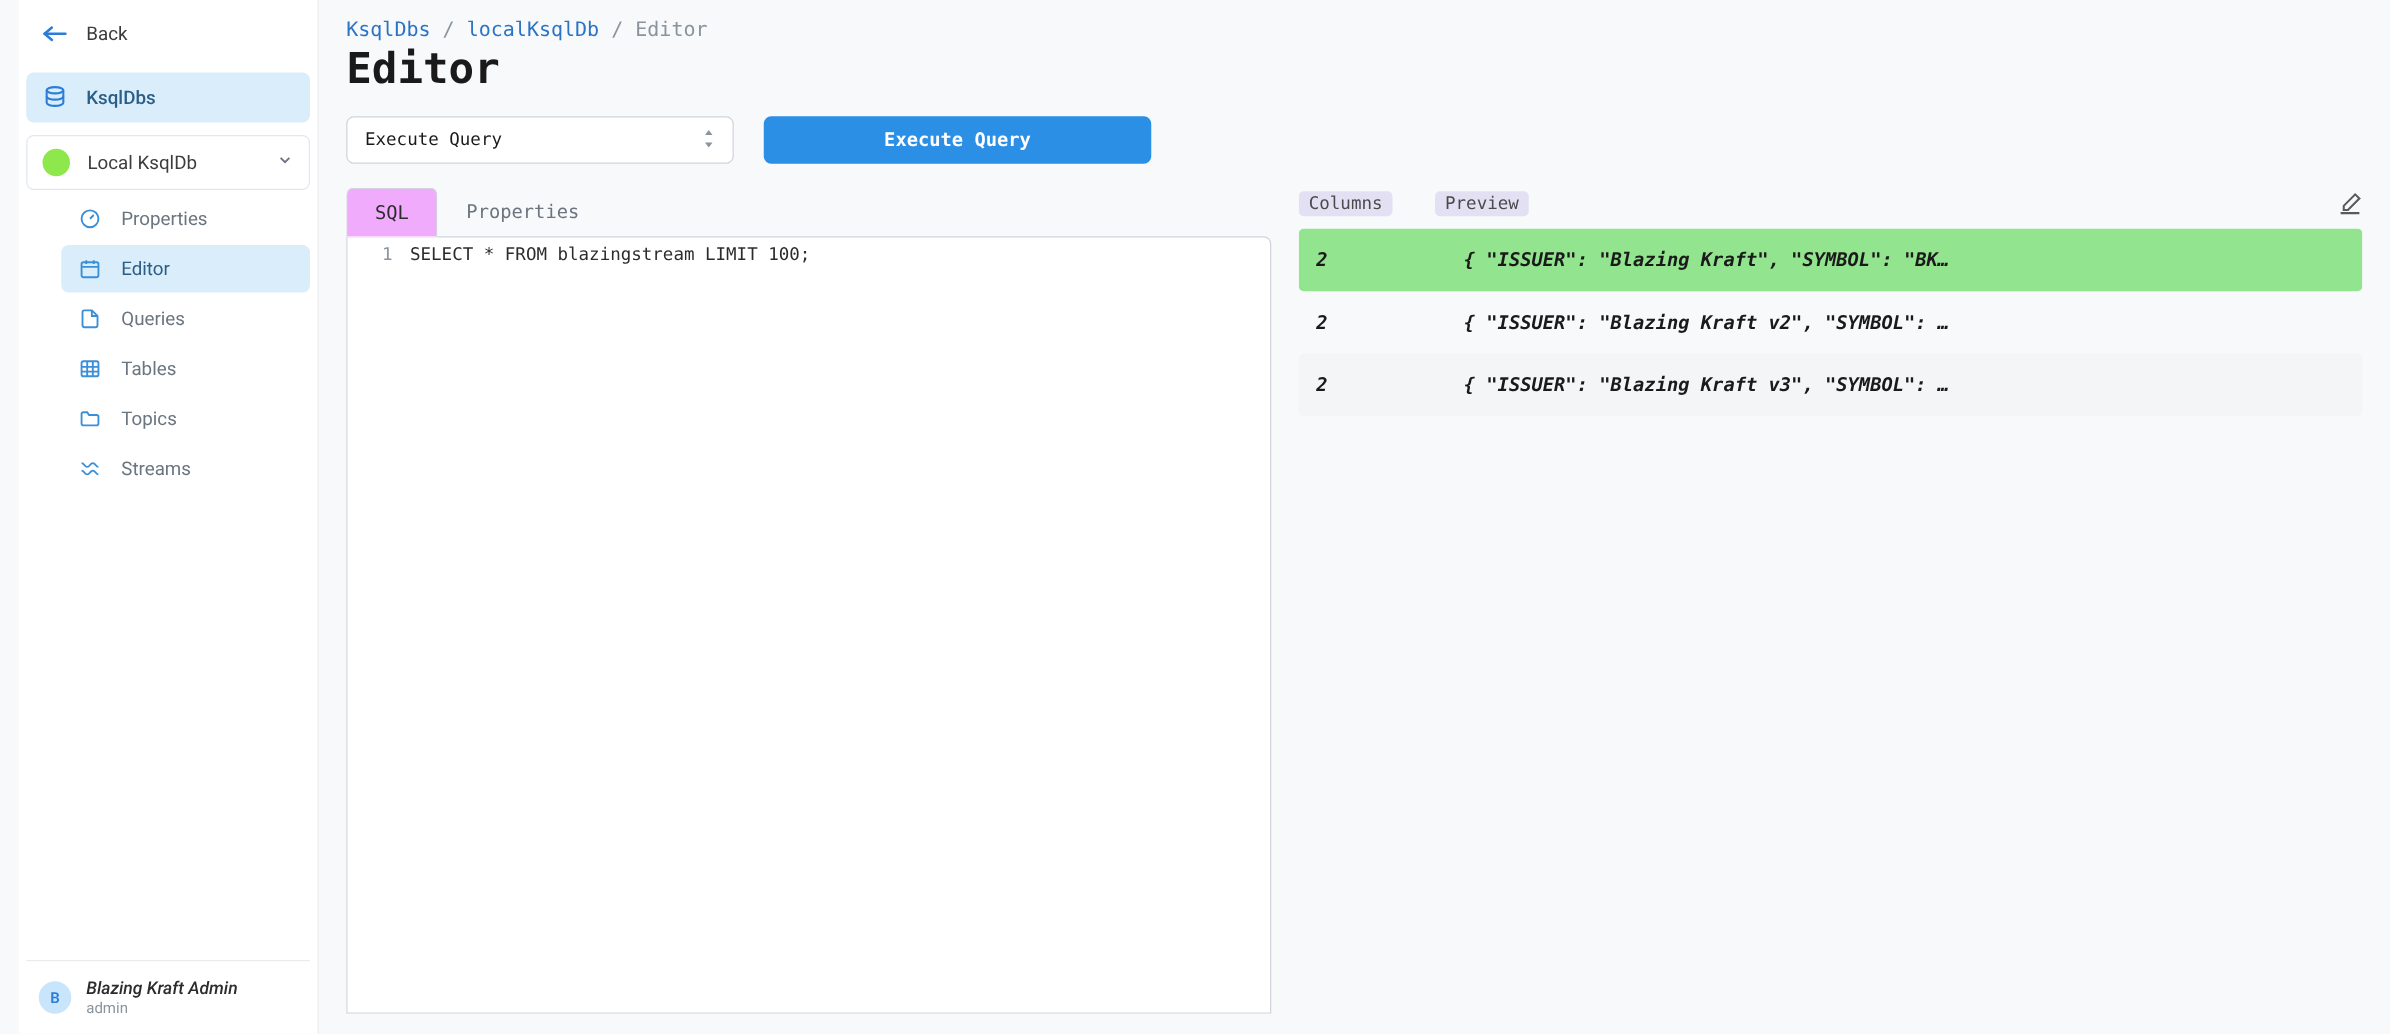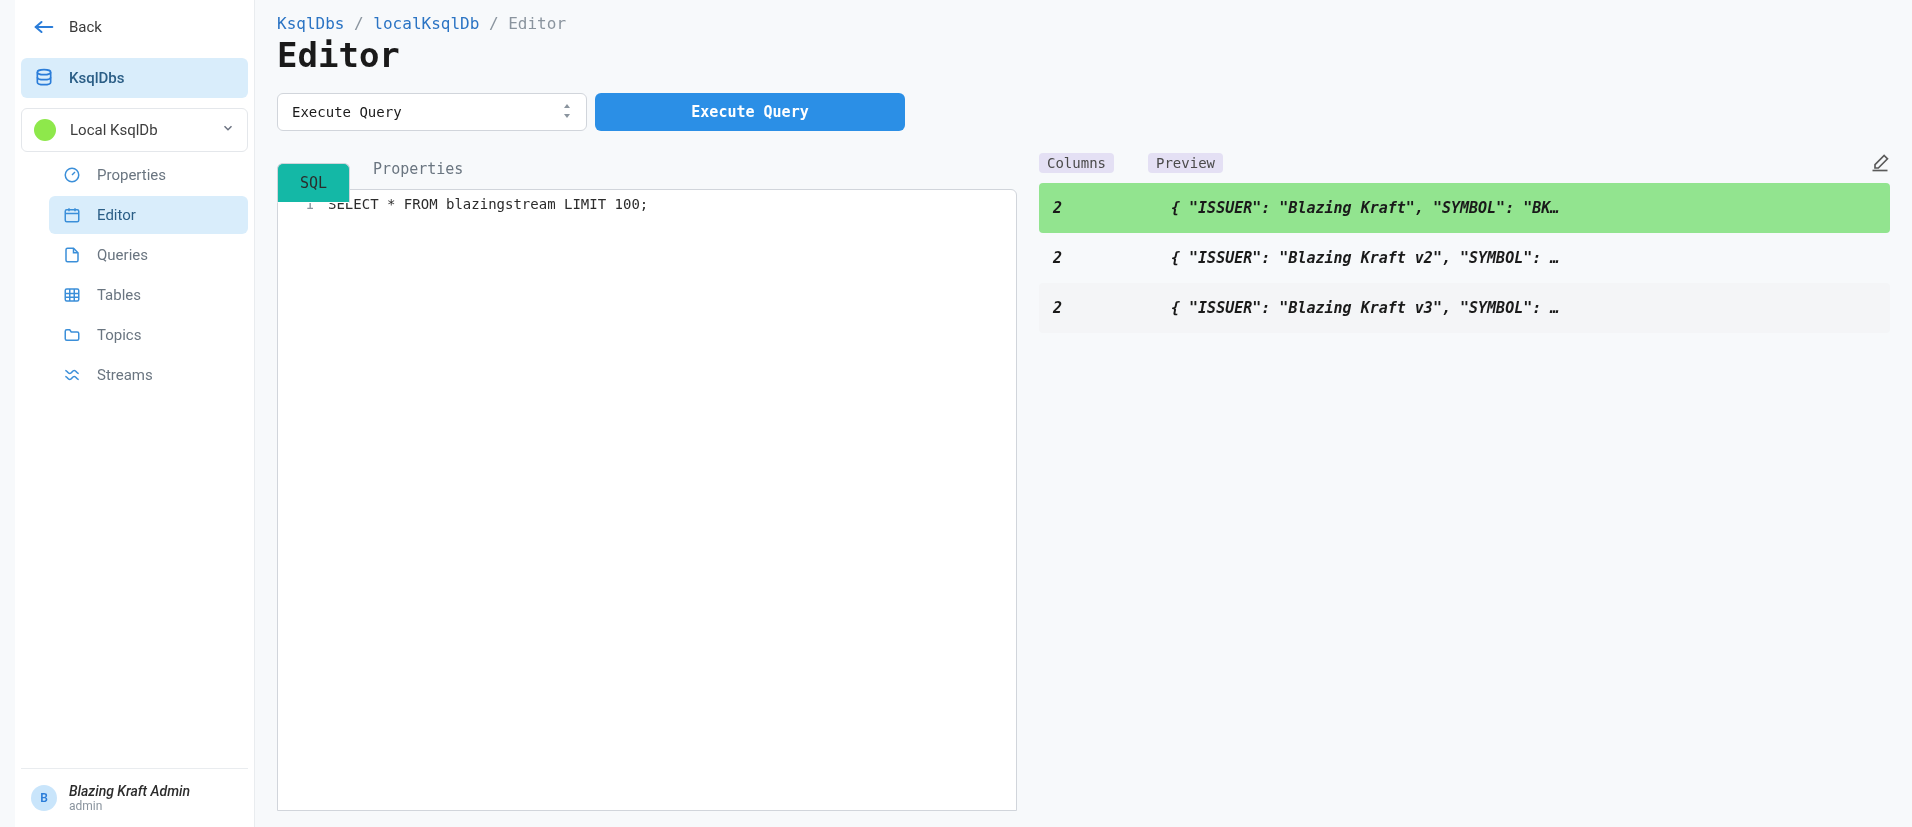--- a/index.html
+++ b/index.html
@@ -109,21 +109,21 @@
     color: #8a949e;
   }
   .breadcrumb a { color: #2b74c4; text-decoration: none; cursor:pointer; font-weight:500; }
   .page-title {
     font-family: ui-monospace, "SFMono-Regular", Menlo, monospace;
     font-size: 34px;
     font-weight: 700;
     margin-top: 2px;
     margin-bottom: 18px;
   }
-  .action-row { display:flex; gap:8px; margin-bottom: 18px; }
+  .action-row { display:flex; gap:24px; margin-bottom: 18px; }
   .select-box {
     width: 310px;
     height: 38px;
     border: 1px solid #d1d5db;
     border-radius: 6px;
     background: #fff;
     display:flex; align-items:center; justify-content:space-between;
     padding: 0 14px;
     font-family: ui-monospace, Menlo, monospace;
     font-size: 14px;
@@ -146,26 +146,26 @@
   .tab {
     padding: 10px 22px;
     font-family: ui-monospace, Menlo, monospace;
     font-size: 15px;
     color:#6a7580;
     cursor:pointer;
     border:1px solid transparent;
     border-bottom:none;
   }
   .tab.active {
-    background:#14b8a6;
+    background:#f0abfc;
     color:#2c2c2c;
     border:1px solid #d1d5db;
     border-bottom-color:#fff;
     border-radius:6px 6px 0 0;
-    position:relative; top:14px; z-index:2;
+    position:relative; top:1px; z-index:2;
   }
   .code-editor {
     flex:1;
     background:#fff;
     border:1px solid #d1d5db;
     border-radius:0 6px 0 0;
     position:relative;
     overflow:hidden;
   }
   .code-line {

